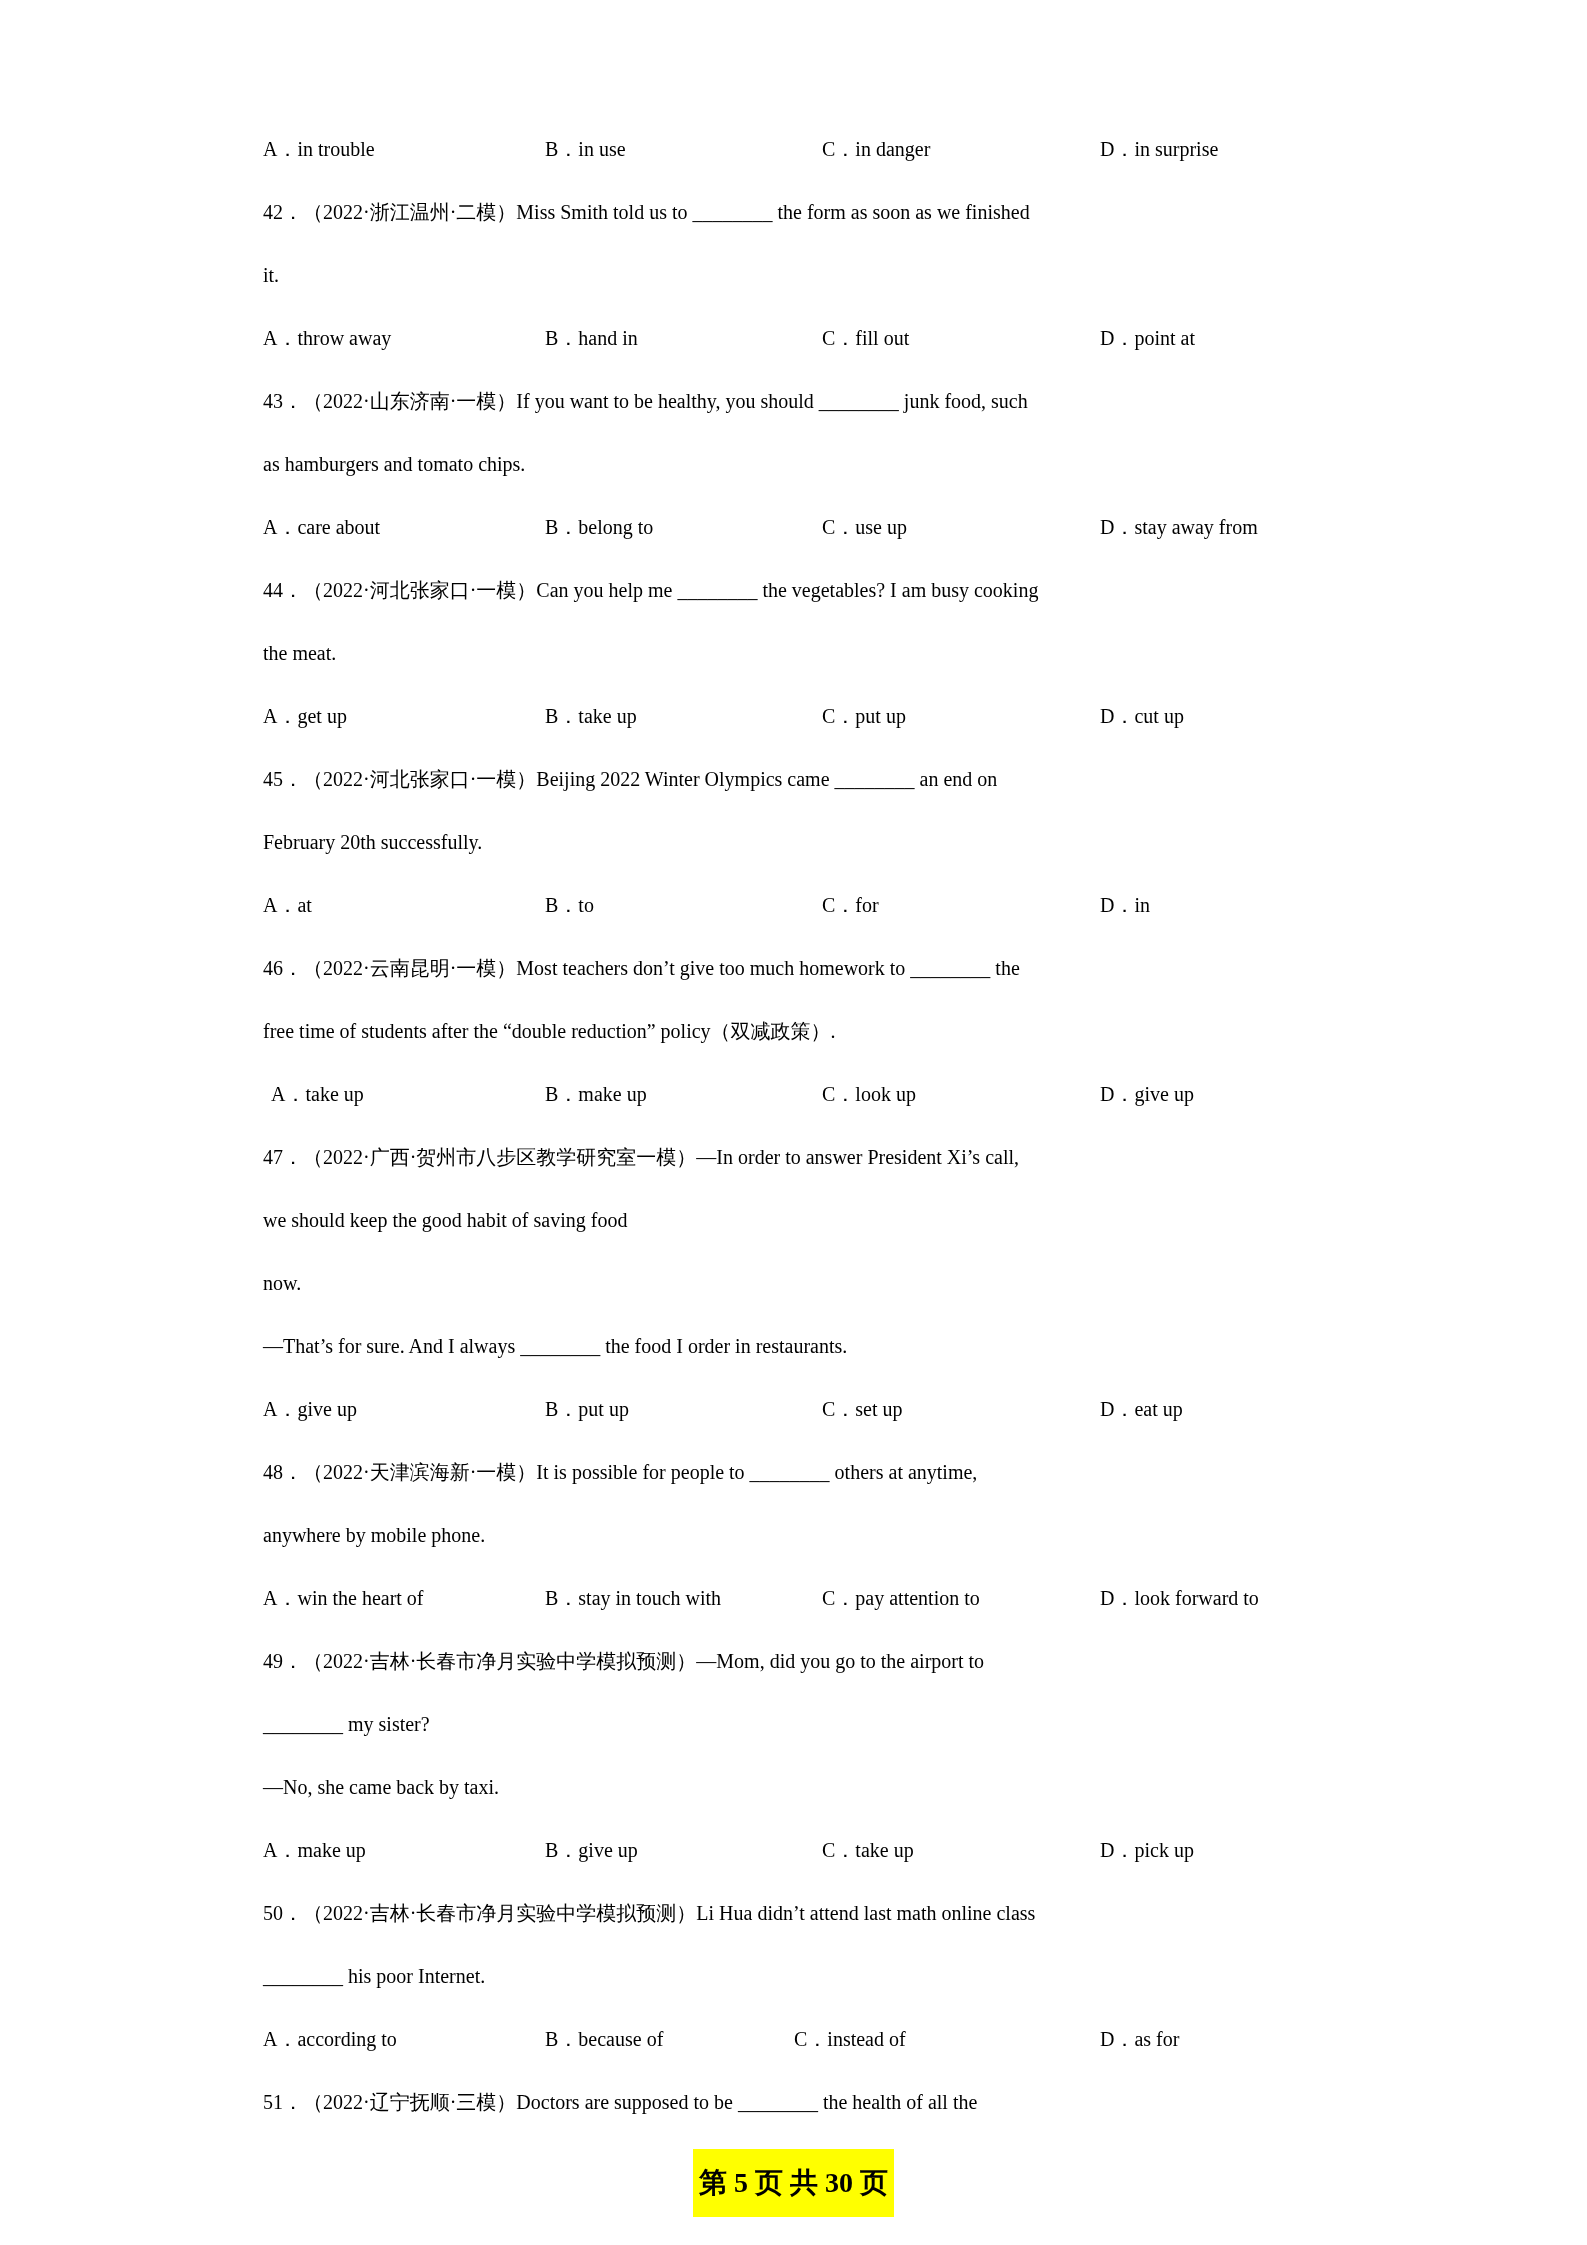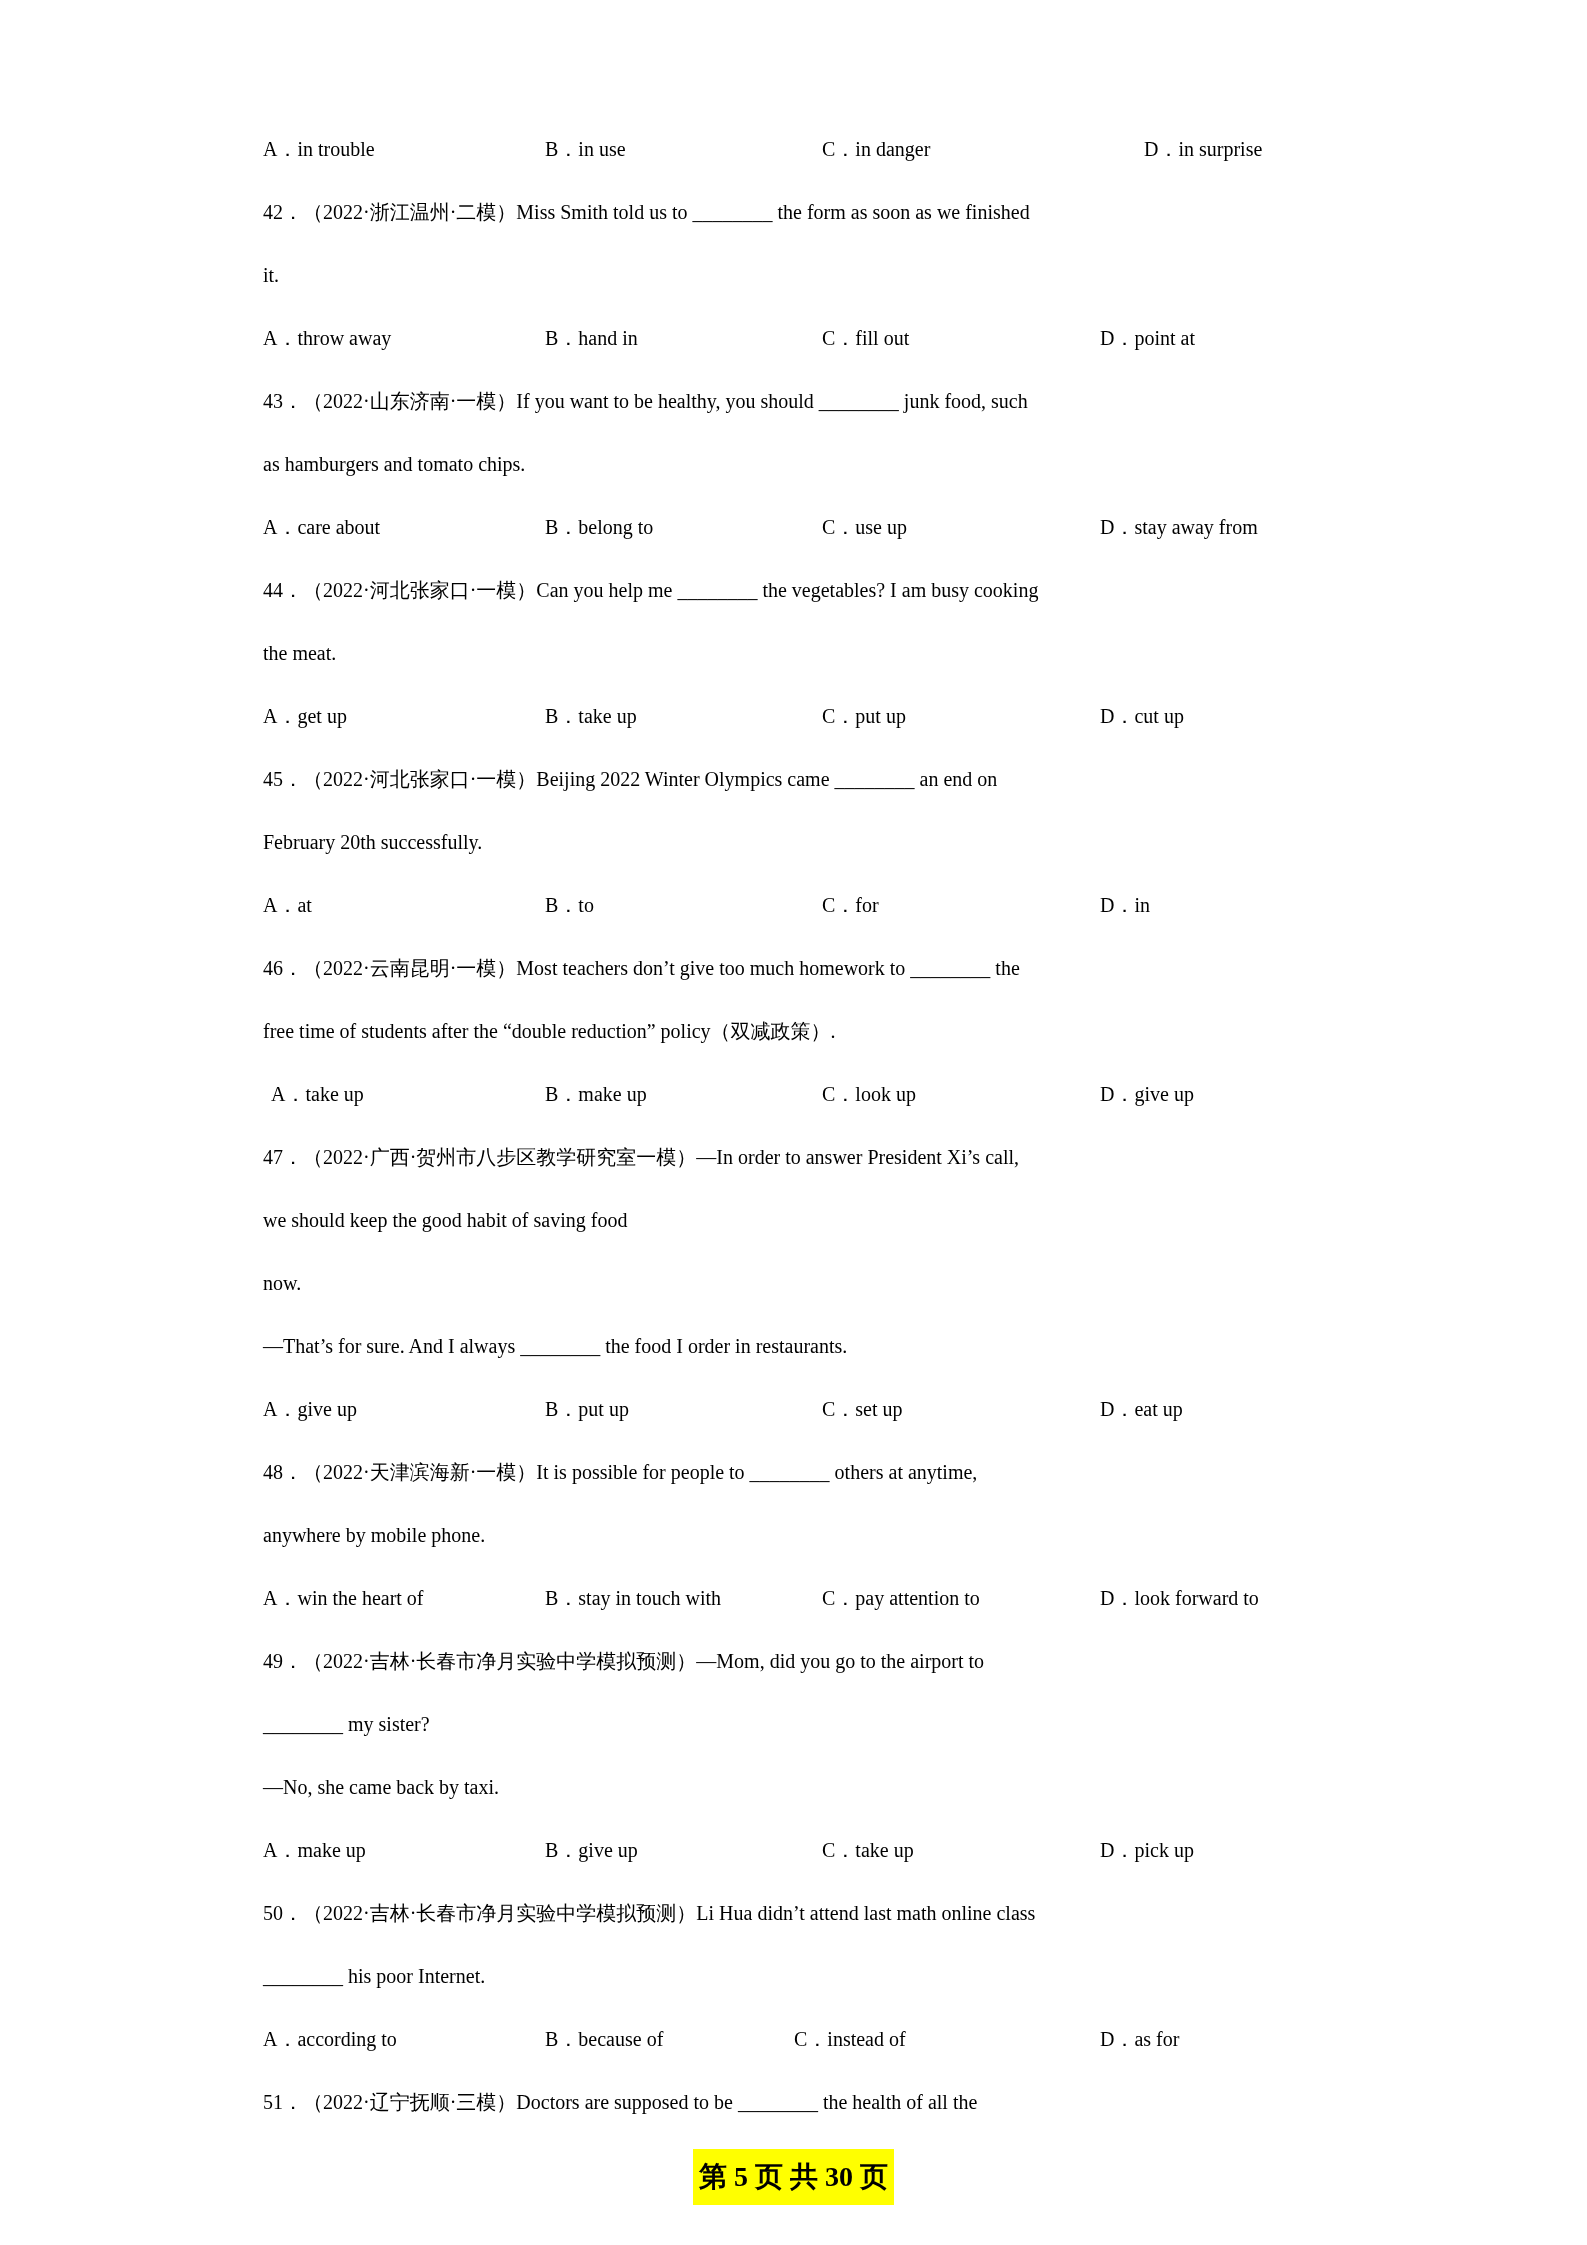--- a/index.html
+++ b/index.html
@@ -46,35 +46,35 @@
     top: 2149px;
     left: 0;
     width: 100%;
     text-align: center;
   }
   #footer .hl {
     display: inline-block;
     font-size: 28px;
     font-weight: bold;
     line-height: 32px;
-    padding: 12px 6px;
+    padding: 18px 6px;
     background: #ffff00;
     color: #000000;
   }
 </style>
 </head>
 <body style="background: rgb(255, 255, 255); color: rgb(0, 0, 0);">
 
 <div class="page">
   <main id="content">
       <div class="line options">
         <span class="opt" style="left: 0px;">A．in trouble</span>
         <span class="opt" style="left: 282px;">B．in use</span>
         <span class="opt" style="left: 559px;">C．in danger</span>
-        <span class="opt" style="left: 837px; margin-left: 44px;">D．in surprise</span>
+        <span class="opt" style="left: 837px;">D．in surprise</span>
       </div>
       <div class="line text">42．（2022·浙江温州·二模）Miss Smith told us to ________ the form as soon as we finished</div>
       <div class="line text">it.</div>
       <div class="line options">
         <span class="opt" style="left: 0px;">A．throw away</span>
         <span class="opt" style="left: 282px;">B．hand in</span>
         <span class="opt" style="left: 559px;">C．fill out</span>
         <span class="opt" style="left: 837px;">D．point at</span>
       </div>
       <div class="line text">43．（2022·山东济南·一模）If you want to be healthy, you should ________ junk food, such</div>

